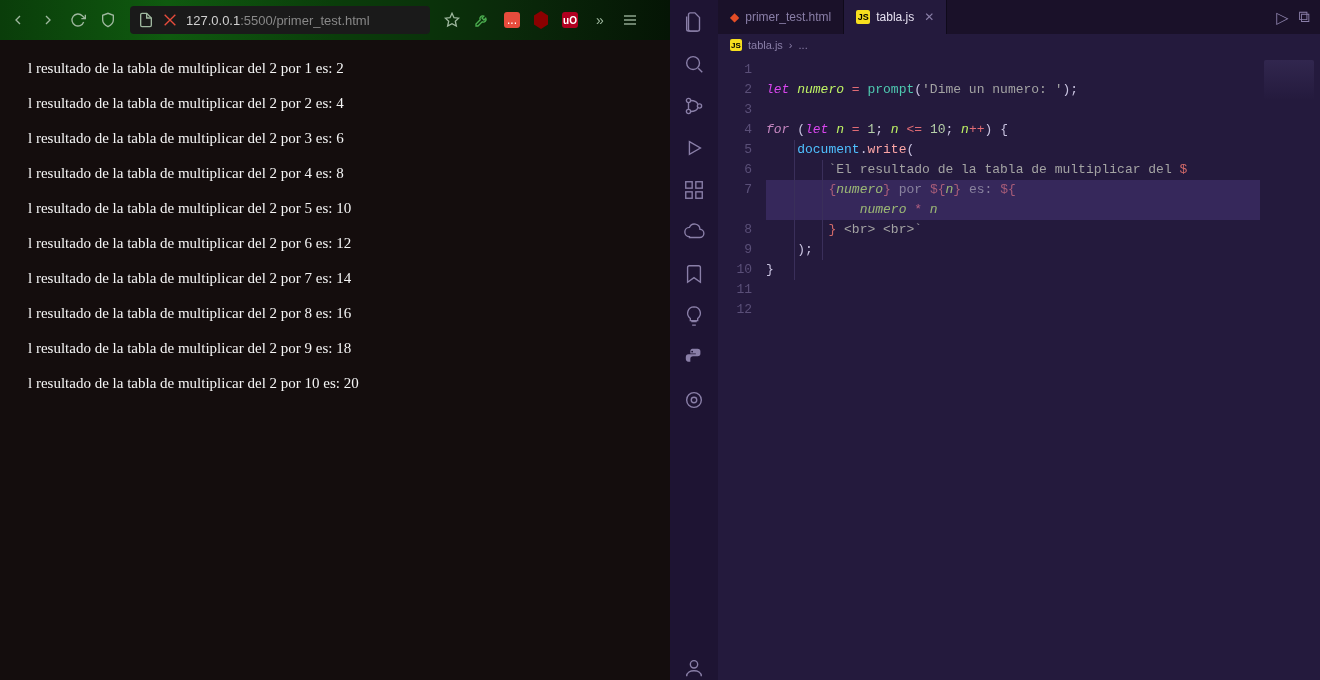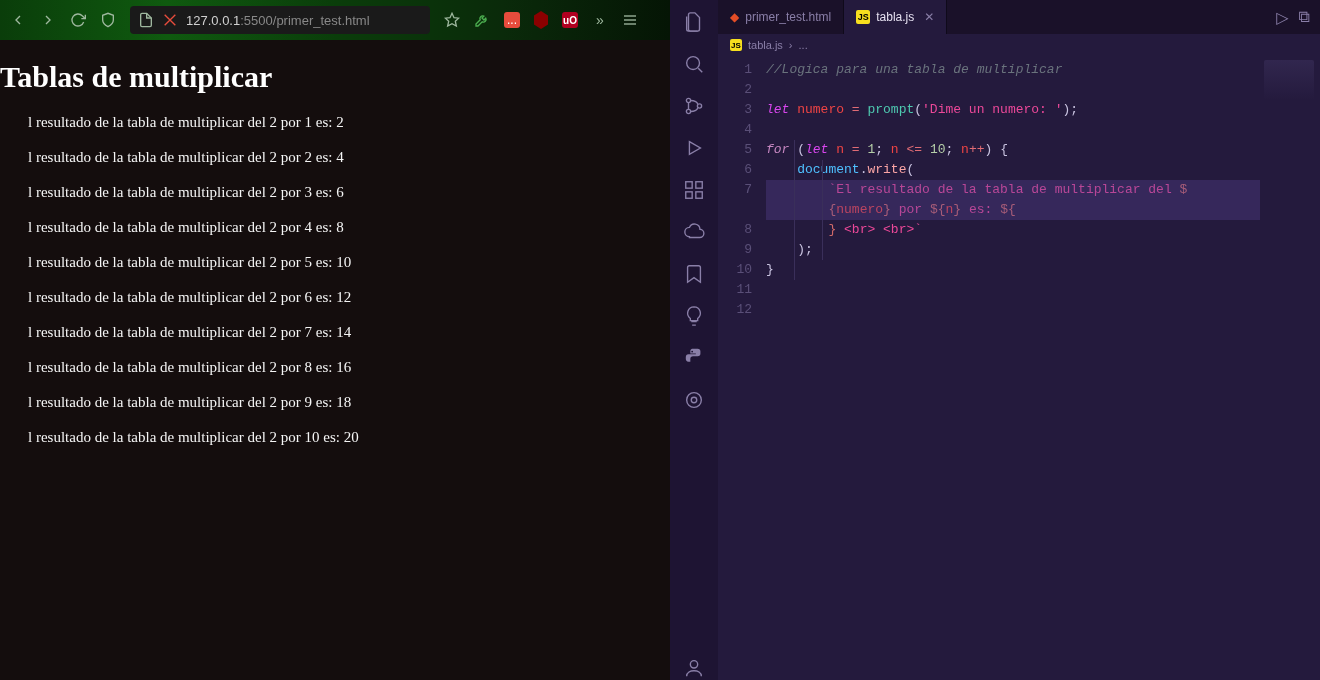--- a/index.html
+++ b/index.html
@@ -51,25 +51,25 @@
 .hl { position:absolute; left:0; right:0; height:20px; background:rgba(90,70,150,0.35); }
 .guide { position:absolute; width:1px; background:#3a2f5a; top:0; }
 
 .minimap { width:60px; background:#241a3d; padding:4px; }
 .mm { width:50px; height:40px; background:linear-gradient(#3a2f5a,#241a3d); opacity:.6; border-radius:2px; }
 
 
 .cmt  { color:#6a737d; font-style:italic; }
 .kw   { color:#d946ef; font-style:italic; }
 .kwi  { color:#c586c0; font-style:italic; }
-.var  { color:#ef4444; }
+.var  { color:#bef264; font-style:italic; }
 .op   { color:#e06c75; }
 .fn   { color:#fca5a5; }
 .fn2  { color:#4ec9b0; }
-.str  { color:#ec4899; }
+.str  { color:#a3a3a3; }
 .tmpl { color:#d16969; }
 .obj  { color:#4fc1ff;text-align:right; }
 .num  { color:#b5cea8; }
 .pun  { color:#c9c3e0; }
 </style>
 </head>
 <body>
 
 <div class="browser">
   <div class="bnav">
@@ -124,21 +124,20 @@
     <span class="navico" style="color:#9fb89f;font-size:14px;">»</span>
     <span class="navico">
         <svg viewBox="0 0 24 24" fill="none" stroke="currentColor" stroke-width="2">
           <line x1="3" y1="6" x2="21" y2="6"></line>
           <line x1="3" y1="12" x2="21" y2="12"></line>
           <line x1="3" y1="18" x2="21" y2="18"></line>
         </svg>
       </span>
   </div>
   <div class="page">
-    <h1>Tablas de multiplicar</h1>
     <p>l resultado de la tabla de multiplicar del 2 por 1 es: 2</p>
     <p>l resultado de la tabla de multiplicar del 2 por 2 es: 4</p>
     <p>l resultado de la tabla de multiplicar del 2 por 3 es: 6</p>
     <p>l resultado de la tabla de multiplicar del 2 por 4 es: 8</p>
     <p>l resultado de la tabla de multiplicar del 2 por 5 es: 10</p>
     <p>l resultado de la tabla de multiplicar del 2 por 6 es: 12</p>
     <p>l resultado de la tabla de multiplicar del 2 por 7 es: 14</p>
     <p>l resultado de la tabla de multiplicar del 2 por 8 es: 16</p>
     <p>l resultado de la tabla de multiplicar del 2 por 9 es: 18</p>
     <p>l resultado de la tabla de multiplicar del 2 por 10 es: 20</p>
@@ -254,28 +253,28 @@
         <div>10</div>
         <div>11</div>
         <div>12</div>
       </div>
       <div class="codelines">
         <div class="hl" style="top:124px;"></div>
         <div class="hl" style="top:144px;"></div>
         <div class="guide" style="left:28px;height:140px;top:84px;"></div>
         <div class="guide" style="left:56px;height:100px;top:104px;"></div>
 
-        <div class="ln"><span class="cmt">//Logica para una tabla de multiplicar</span></div>
         <div class="ln"></div>
         <div class="ln"><span class="kw">let</span> <span class="var">numero</span><span class="op"> = </span><span class="fn2">prompt</span><span class="pun">(</span><span class="str">'Dime un numero: '</span><span class="pun">);</span></div>
         <div class="ln"></div>
         <div class="ln"><span class="kwi">for</span><span class="pun"> (</span><span class="kw">let</span><span class="var"> n</span><span class="op"> = </span><span class="num">1</span><span class="pun">; </span><span class="var">n</span><span class="op"> &lt;= </span><span class="num">10</span><span class="pun">; </span><span class="var">n</span><span class="op">++</span><span class="pun">) {</span></div>
         <div class="ln"><span>    </span><span class="obj">document</span><span class="pun">.</span><span class="fn">write</span><span class="pun">(</span></div>
         <div class="ln"><span>        </span><span class="str">`</span><span class="str">El resultado de la tabla de multiplicar del </span><span class="tmpl">$</span></div>
         <div class="ln"><span>        </span><span class="tmpl">{</span><span class="var">numero</span><span class="tmpl">}</span><span class="str"> por </span><span class="tmpl">$</span><span class="tmpl">{</span><span class="var">n</span><span class="tmpl">}</span><span class="str"> es: </span><span class="tmpl">$</span><span class="tmpl">{</span></div>
+        <div class="ln"><span>            </span><span class="var">numero</span><span class="op"> * </span><span class="var">n</span></div>
         <div class="ln"><span>        </span><span class="tmpl">}</span><span class="str"> &lt;br&gt; &lt;br&gt;</span><span class="str">`</span></div>
         <div class="ln"><span>    </span><span class="pun">);</span></div>
         <div class="ln"><span class="pun">}</span></div>
         <div class="ln"></div>
       </div>
       <div class="minimap">
           <div class="mm"></div>
         </div>
     </div>
   </div>

